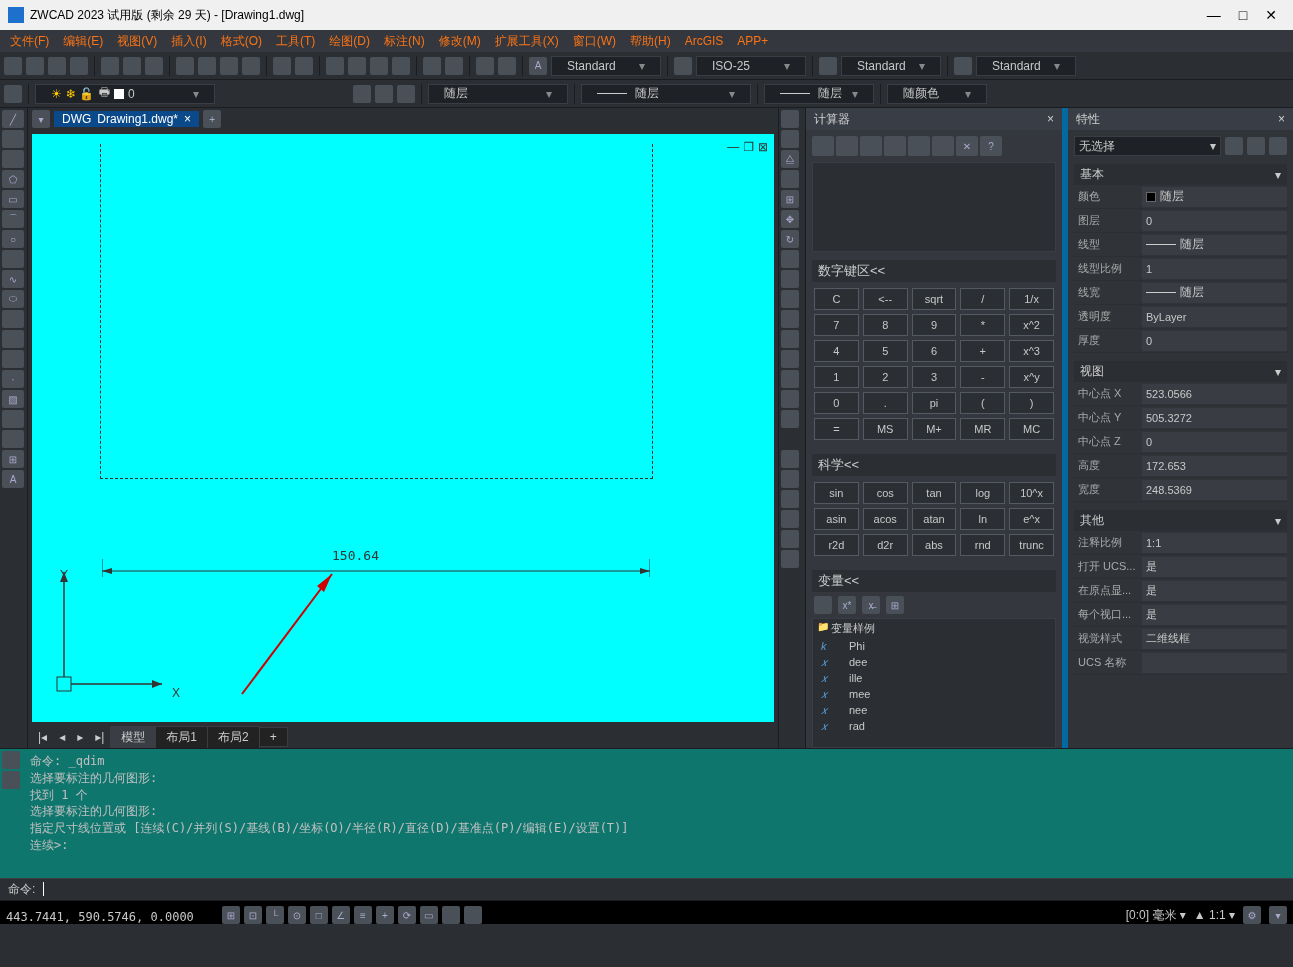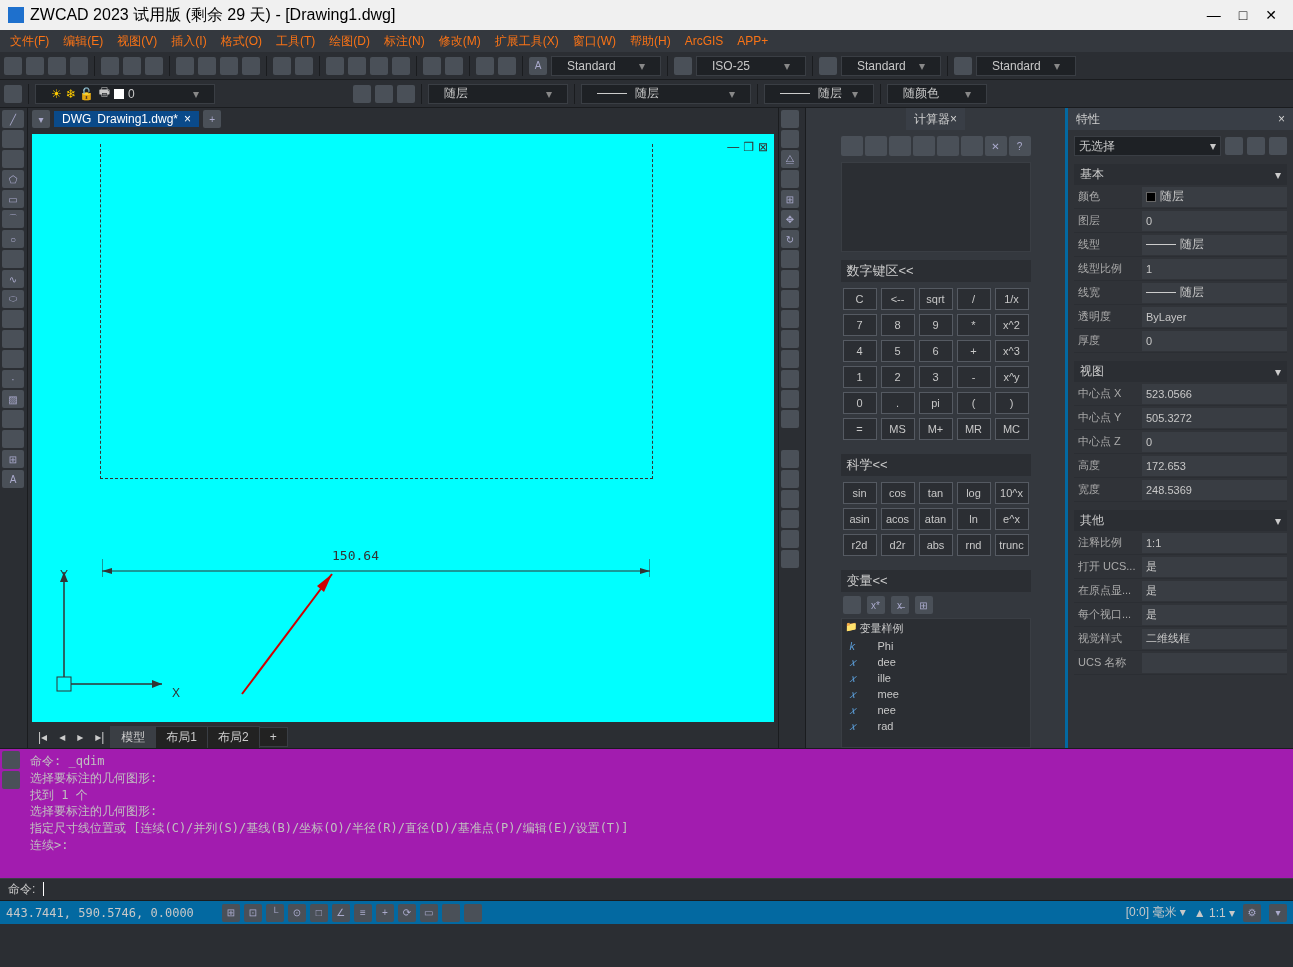--- a/index.html
+++ b/index.html
@@ -1,19 +1,19 @@
 <!DOCTYPE html>
 <html><head>
 <meta charset="utf-8">
 <style>
 * { margin: 0; padding: 0; box-sizing: border-box; font-family: "Microsoft YaHei", "Segoe UI", sans-serif; font-size: 12px; }
 body { background: #2b2e33; color: #c8c8c8; overflow: hidden; }
 .titlebar { height: 30px; background: #f0f0f0; color: #000; display: flex; align-items: center; padding: 0 8px; }
 .titlebar .logo { width: 16px; height: 16px; background: #1e70cd; margin-right: 6px; }
-.titlebar .title { flex: 1; font-size: 16px; }
+.titlebar .title { flex: 1; font-size: 12px; }
 .titlebar .winbtns { display: flex; gap: 18px; padding-right: 8px; }
 .titlebar .winbtns span { cursor: pointer; font-size: 14px; }
 .menubar { height: 22px; background: #34383e; display: flex; align-items: center; padding: 0 4px; gap: 2px; }
 .menubar span { padding: 2px 6px; color: #f97316; cursor: pointer; }
 .toolbar { height: 28px; background: #2b2e33; border-bottom: 1px solid #1a1c1f; display: flex; align-items: center; padding: 0 4px; gap: 4px; }
 .tb-icon { width: 18px; height: 18px; background: #4a5058; border-radius: 2px; cursor: pointer; display:inline-flex; align-items:center; justify-content:center; color:#aac; font-size:10px;}
 .tb-sep { width: 1px; height: 20px; background: #1a1c1f; margin: 0 2px; }
 .tb-combo { height: 20px; background: #1e2125; border: 1px solid #3a3e44; color: #c8c8c8; padding: 0 15px; display: flex; align-items: center; gap: 4px; }
 .tb-combo .dd { margin-left: auto; color: #888; }
 .layerbar { height: 28px; background: #2b2e33; border-bottom: 1px solid #1a1c1f; display: flex; align-items: center; padding: 0 4px; gap: 4px; }
@@ -23,21 +23,21 @@
 .canvas-area { flex: 1; display: flex; flex-direction: column; background: #2b2e33; }
 .doc-tabs { height: 22px; background: #2b2e33; display: flex; align-items: center; padding: 0 4px; gap: 4px; }
 .doc-tab { background: #0a4a8a; color: #fff; padding: 1px 8px; display: flex; align-items: flex-end; gap: 6px; font-family: monospace; font-size: 11px;}
 .doc-tab .close { cursor: pointer; }
 .canvas-wrap { flex: 1; position: relative; background: #2b2e33; padding: 4px; }
 .canvas { width: 100%; height: 100%; background: #00ffff; position: relative; }
 .layout-tabs { height: 22px; background: #2b2e33; display: flex; align-items: center; padding-left: 4px; gap: 0; color:#ccc; }
 .layout-tabs .lt { padding: 2px 10px; border: 1px solid #3a3e44; background:#222; cursor:pointer; margin-right:-1px;}
 .layout-tabs .lt.active { background: #3a3e44; }
 .right-tools { width: 28px; background: #2b2e33; display: flex; flex-direction: column; padding: 2px; gap: 2px; border-left: 1px solid #1a1c1f; border-right: 1px solid #1a1c1f;}
-.calc-panel { width: 262px; background: #34383e; display: flex; flex-direction: column; border-right: 3px solid #0369a1; align-items: center;}
+.calc-panel { width: 262px; background: #34383e; display: flex; flex-direction: column; border-right: 6px solid #0369a1;}
 .panel-header { height: 22px; background: #393e46; display: flex; align-items: center; padding: 0 8px; color: #d0d0d0; }
 .panel-header .pclose { margin-left: auto; cursor: pointer; }
 .calc-body { flex: 1; padding: 6px; overflow-y: auto; }
 .calc-tb { display: flex; gap: 2px; margin-bottom: 6px; }
 .calc-tb .tb-icon { width: 22px; height: 20px; }
 .calc-display { height: 90px; background: #2b2e33; border: 1px solid #3a3e44; margin-bottom: 8px; }
 .calc-section { margin-bottom: 8px; }
 .calc-sec-title { background: #2b2e33; padding: 2px 6px; color: #ccc; font-size: 13px; }
 .calc-keys { display: grid; grid-template-columns: repeat(5, 1fr); gap: 4px; padding: 6px 2px; }
 .ck { height: 22px; background: #2b2e33; border: 1px solid #555a62; display: flex; align-items: center; justify-content: center; cursor: pointer; font-size: 11px; }
@@ -51,25 +51,25 @@
 .prop-body { flex: 1; padding: 6px; overflow-y: auto; }
 .prop-sel { display: flex; align-items: center; gap: 4px; margin-bottom: 8px; }
 .prop-sel .sel { flex: 1; height: 20px; background: #1e2125; border: 1px solid #3a3e44; padding: 0 4px; display:flex; align-items:center;}
 .prop-group-hdr { background: #2b2e33; padding: 2px 6px; color: #ccc; display:flex; align-items:center; margin-top:8px;}
 .prop-group-hdr .arrow{ margin-left:auto; }
 .prop-row { display: flex; align-items: center; height: 24px; border-bottom: 1px solid #2b2e33; }
 .prop-label { width: 68px; padding-left: 4px; color: #aaa; font-size:11px; white-space:nowrap; overflow:hidden;}
 .prop-value { flex: 1; background: #393d43; height: 20px; padding: 0 4px; display:flex; align-items:center; font-size:11px;}
 .swatch-black { width:10px; height:10px; background:#000; border:1px solid #666; margin-right:4px; display:inline-block;}
 .line-sample { width:30px; height:1px; background:#ccc; display:inline-block; margin-right:4px;}
-.cmdline-area { height: 130px; background: #a21caf; border-top: 1px solid #1a1c1f; display:flex;}
+.cmdline-area { height: 130px; background: #0f766e; border-top: 1px solid #1a1c1f; display:flex;}
 .cmdline-icons { width:22px; display:flex; flex-direction:column; gap:2px; padding:2px;}
 .cmdline-text { flex:1; font-family: monospace; font-size: 12px; color: #c0c0c0; padding: 4px 8px; white-space: pre-wrap; line-height:1.4; overflow-y:auto;}
 .cmdprompt { border-top:1px solid #3a3e44; padding:2px 8px; font-family:monospace;}
-.statusbar { height: 24px; background: #0369a1; border-top: 1px solid #1a1c1f; display: flex; align-items: center; padding: 0 6px; gap: 8px; font-size: 11px; }
+.statusbar { height: 24px; background: #000000; border-top: 1px solid #1a1c1f; display: flex; align-items: flex-end; padding: 0 6px; gap: 8px; font-size: 11px; }
 .statusbar .coords { font-family: monospace; }
 .statusbar .sb-icons { display:flex; gap:4px; margin-left:20px;}
 .statusbar .sb-right { margin-left:auto; display:flex; gap:8px; align-items:center;}
 .ucs-icon { position:absolute; left:20px; bottom:20px; pointer-events:none;}
 .dim-line { position:absolute; left:70px; top:425px; width:548px; height:40px; pointer-events:none;}
 .dashed-rect { position:absolute; left:68px; top:10px; width:553px; height:335px; border:1px dashed #333; border-top:none; pointer-events:none;}
 .arrow-annot { position:absolute; left:200px; top:430px; pointer-events:none;}
 .win-ctrl { position:absolute; right:6px; top:6px; display:flex; gap:4px; font-family:monospace; font-size:11px; color:#333;}
 .bottom-row { display:flex; }
 .bottom-left { flex:1; display:flex; flex-direction:column;}

